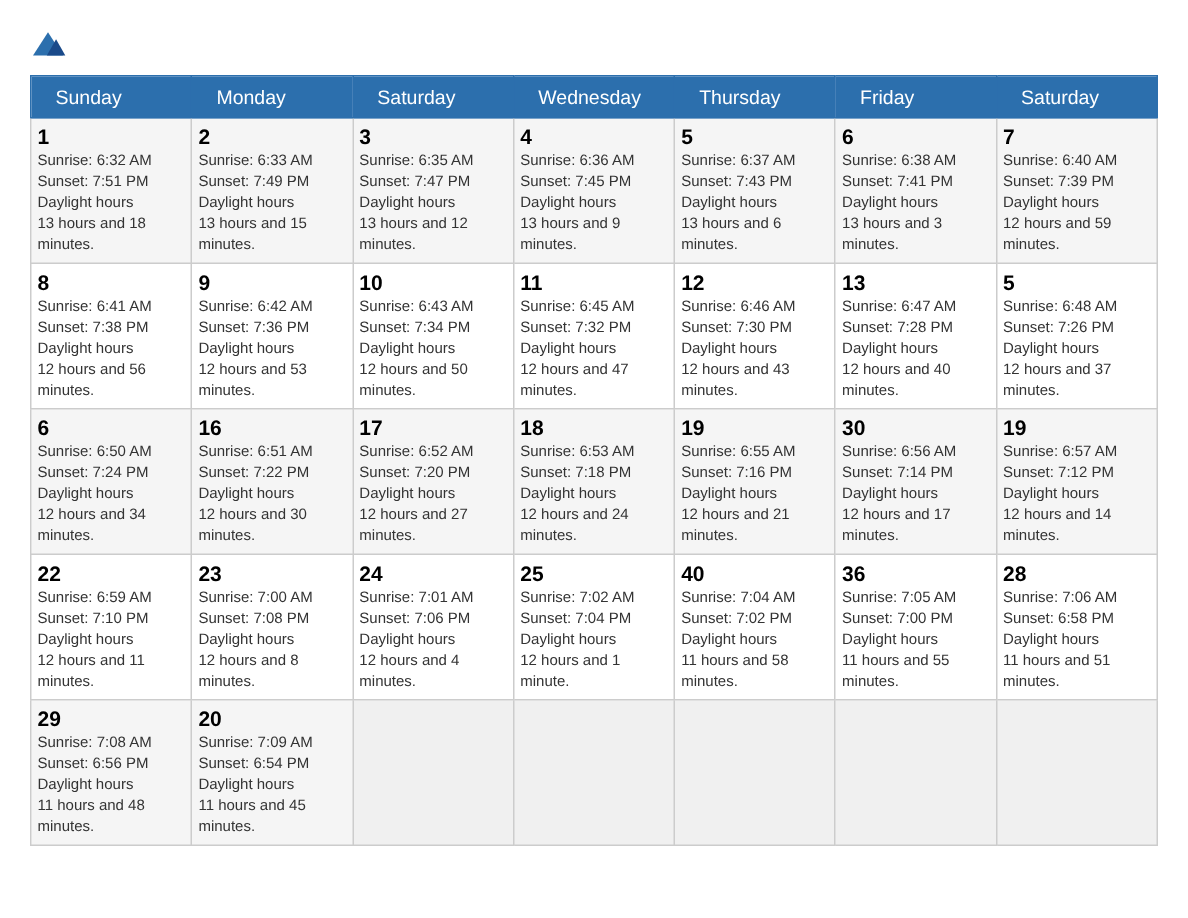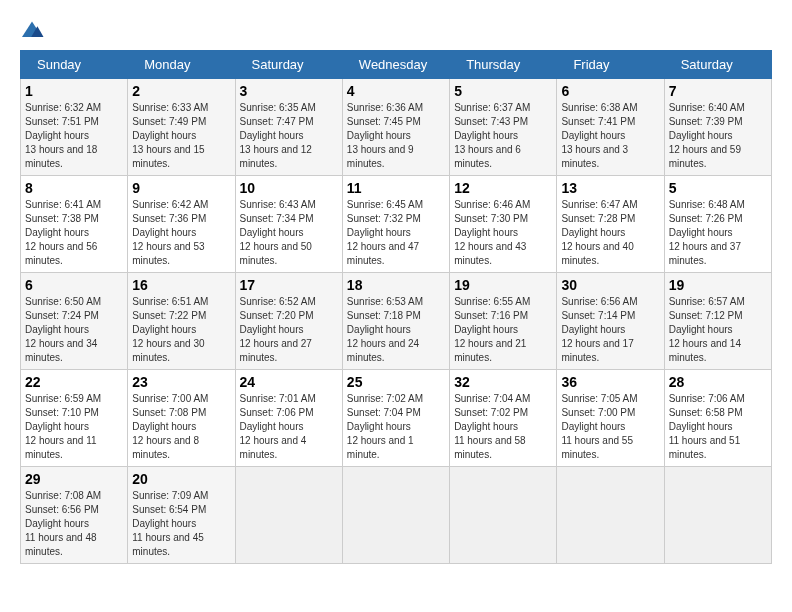--- a/index.html
+++ b/index.html
@@ -222,21 +222,21 @@
         </td>
         <td>
           <span class="day-number">24</span>
           <div class="day-info">Sunrise: 7:01 AM<br>Sunset: 7:06 PM<br>Daylight hours<br>12 hours and 4 minutes.</div>
         </td>
         <td>
           <span class="day-number">25</span>
           <div class="day-info">Sunrise: 7:02 AM<br>Sunset: 7:04 PM<br>Daylight hours<br>12 hours and 1 minute.</div>
         </td>
         <td>
-          <span class="day-number">32</span>
+          <span class="day-number">40</span>
           <div class="day-info">Sunrise: 7:04 AM<br>Sunset: 7:02 PM<br>Daylight hours<br>11 hours and 58 minutes.</div>
         </td>
         <td>
           <span class="day-number">36</span>
           <div class="day-info">Sunrise: 7:05 AM<br>Sunset: 7:00 PM<br>Daylight hours<br>11 hours and 55 minutes.</div>
         </td>
         <td>
           <span class="day-number">28</span>
           <div class="day-info">Sunrise: 7:06 AM<br>Sunset: 6:58 PM<br>Daylight hours<br>11 hours and 51 minutes.</div>
         </td>

